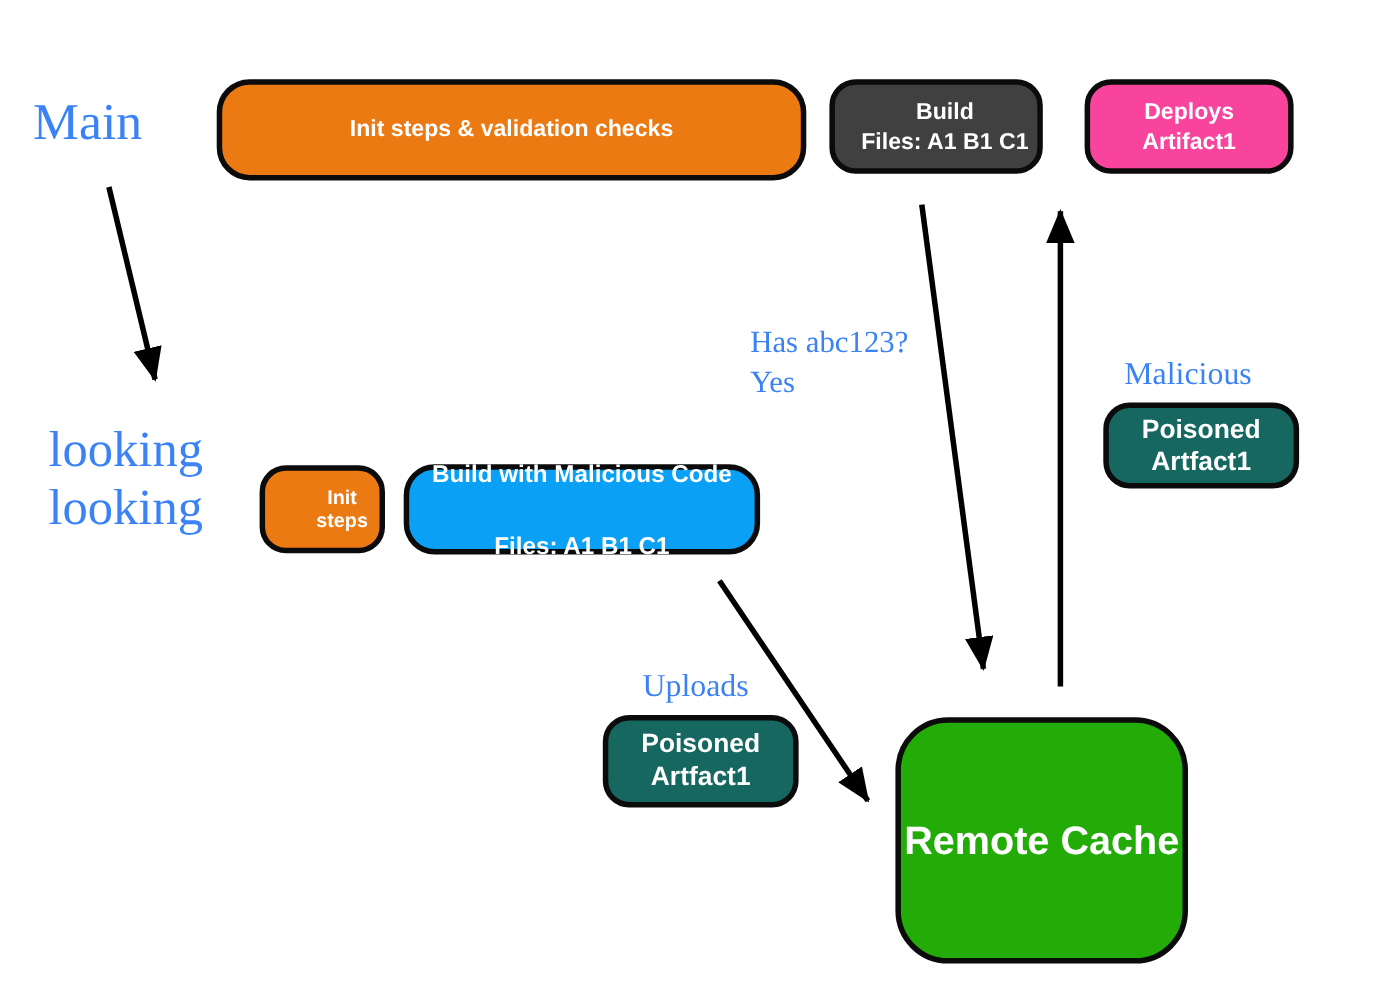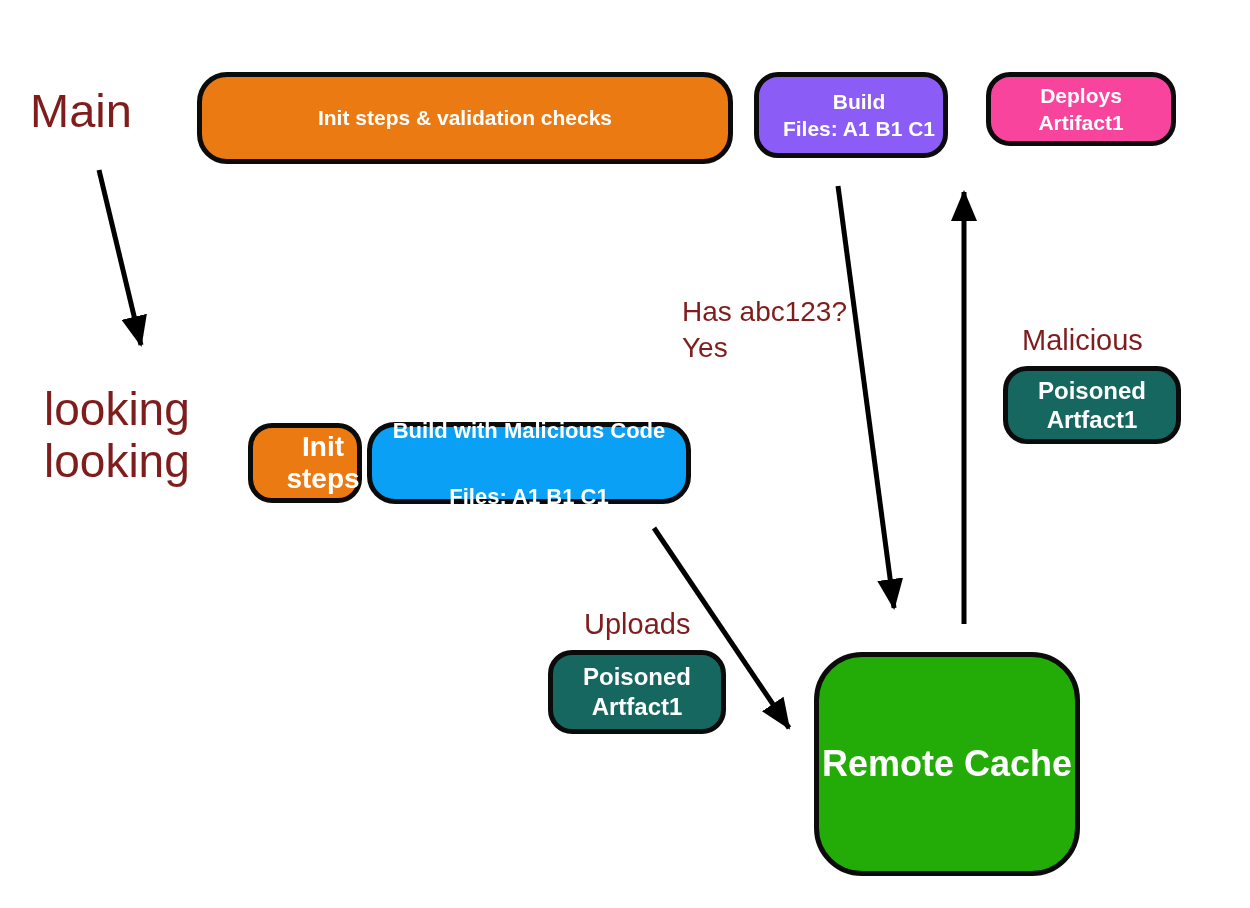--- a/index.html
+++ b/index.html
@@ -38,46 +38,47 @@
   .node .nl { display: block; }
   .node-init-validation {
     left: 197px; top: 72px; width: 536px; height: 92px;
     border-radius: 30px; font-size: 21px;
   }
   .node-build-top {
     left: 754px; top: 72px; width: 194px; height: 86px;
     border-radius: 24px; font-size: 21px; line-height: 27px;
   }
   .node-deploys {
-    left: 986px; top: 72px; width: 190px; height: 74px;
+    left: 986px; top: 72px; width: 190px; height: 86px;
     border-radius: 24px; font-size: 21px; line-height: 27px;
   }
   .node-init-steps {
-    left: 248px; top: 423px; width: 114px; height: 80px;
-    border-radius: 24px; font-size: 28px; padding-left: 36px;
+    left: 236px; top: 423px; width: 114px; height: 80px;
+    border-radius: 24px; font-size: 18px; padding-left: 36px;
   }
   .node-build-malicious {
     left: 367px; top: 422px; width: 324px; height: 82px;
     border-radius: 28px; font-size: 22px; line-height: 29px;
   }
   .node-poisoned-download {
     left: 1003px; top: 366px; width: 178px; height: 78px;
     border-radius: 24px; font-size: 24px; line-height: 29px;
   }
   .node-poisoned-upload {
     left: 548px; top: 650px; width: 178px; height: 84px;
     border-radius: 24px; font-size: 24px; line-height: 30px;
   }
   .node-remote-cache {
     left: 814px; top: 652px; width: 266px; height: 224px;
     border-radius: 48px; font-size: 36px;
   }
   .free-label {
     position: absolute;
-    color: #7f1d1d;
+    color: #3b82f6;
+    font-family: Liberation Serif, serif;
   }
   .label-main {
     left: 30px; top: 86px;
     font-size: 47px; line-height: 50px;
   }
   .label-update {
     left: 44px; top: 383px;
     font-size: 46px; line-height: 52px;
   }
   .label-update .ll { display: block; }
@@ -126,21 +127,21 @@
   </div>
 
   <div class="free-label label-downloads">Malicious</div>
 
   <div class="free-label label-uploads">Uploads</div>
 
   <div class="node node-init-validation" style="background-color: rgb(236, 122, 18);">
     <span class="nl">Init steps &amp; validation checks</span>
   </div>
 
-  <div class="node node-build-top" style="background-color: #8b5cf6; padding-left: 16px;">
+  <div class="node node-build-top" style="background-color: #404040; padding-left: 16px;">
     <span class="nl">Build</span>
     <span class="nl">Files: A1 B1 C1</span>
   </div>
 
   <div class="node node-deploys" style="background-color: rgb(249, 68, 158);">
     <span class="nl">Deploys</span>
     <span class="nl">Artifact1</span>
   </div>
 
   <div class="node node-init-steps" style="background-color: rgb(236, 122, 18);">

